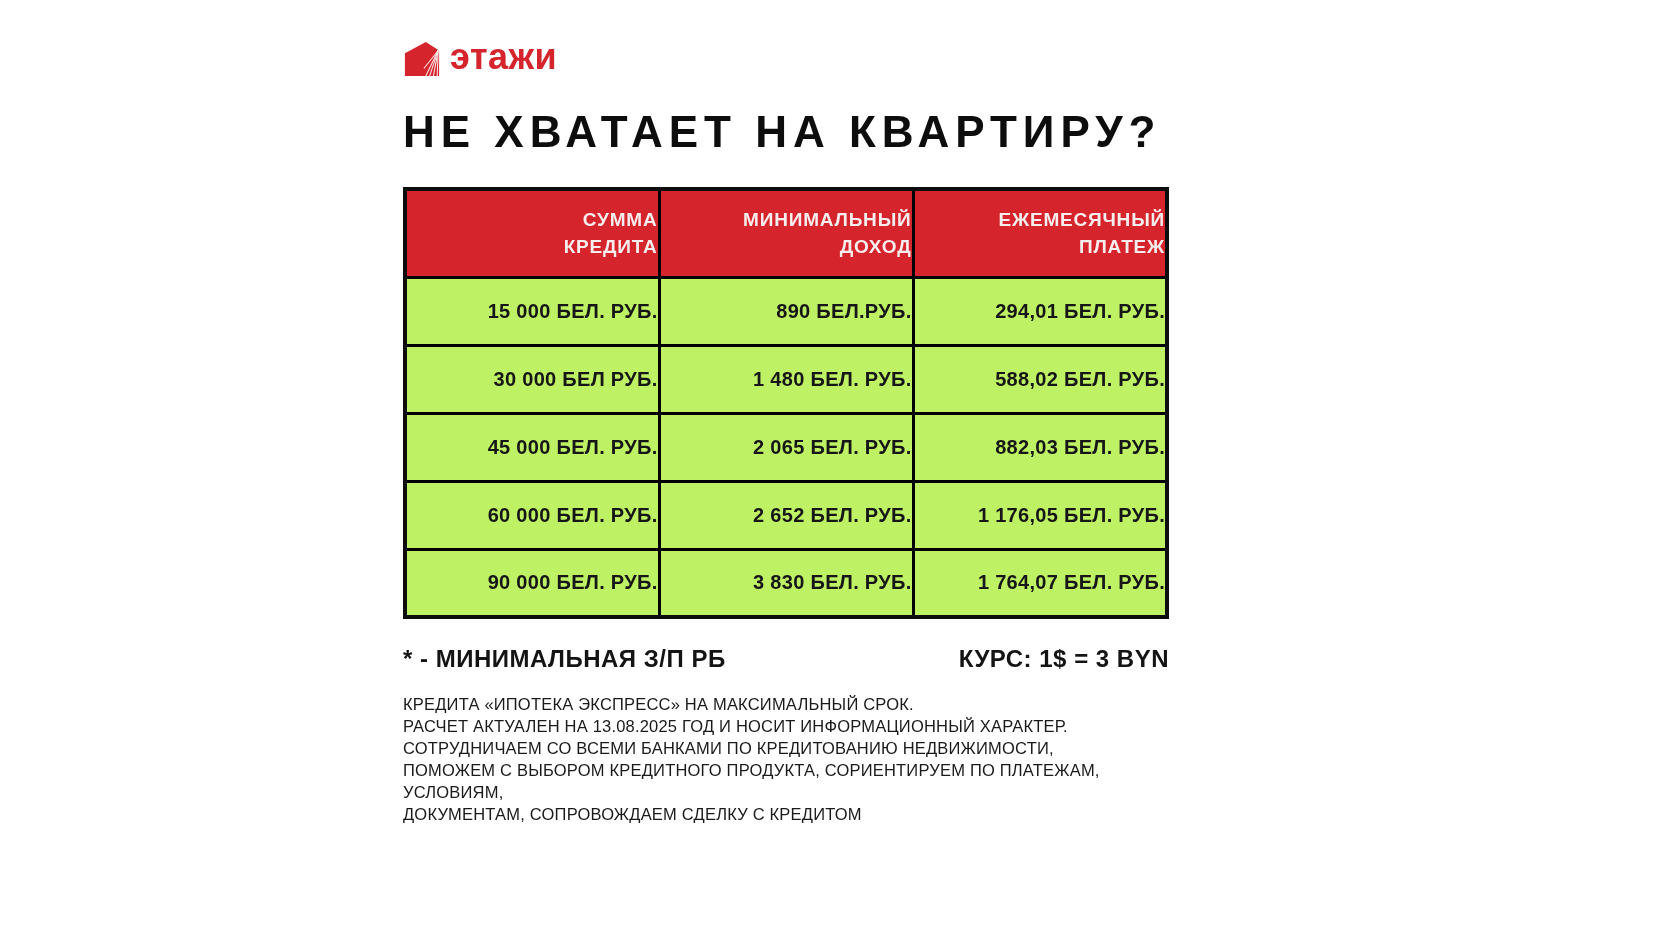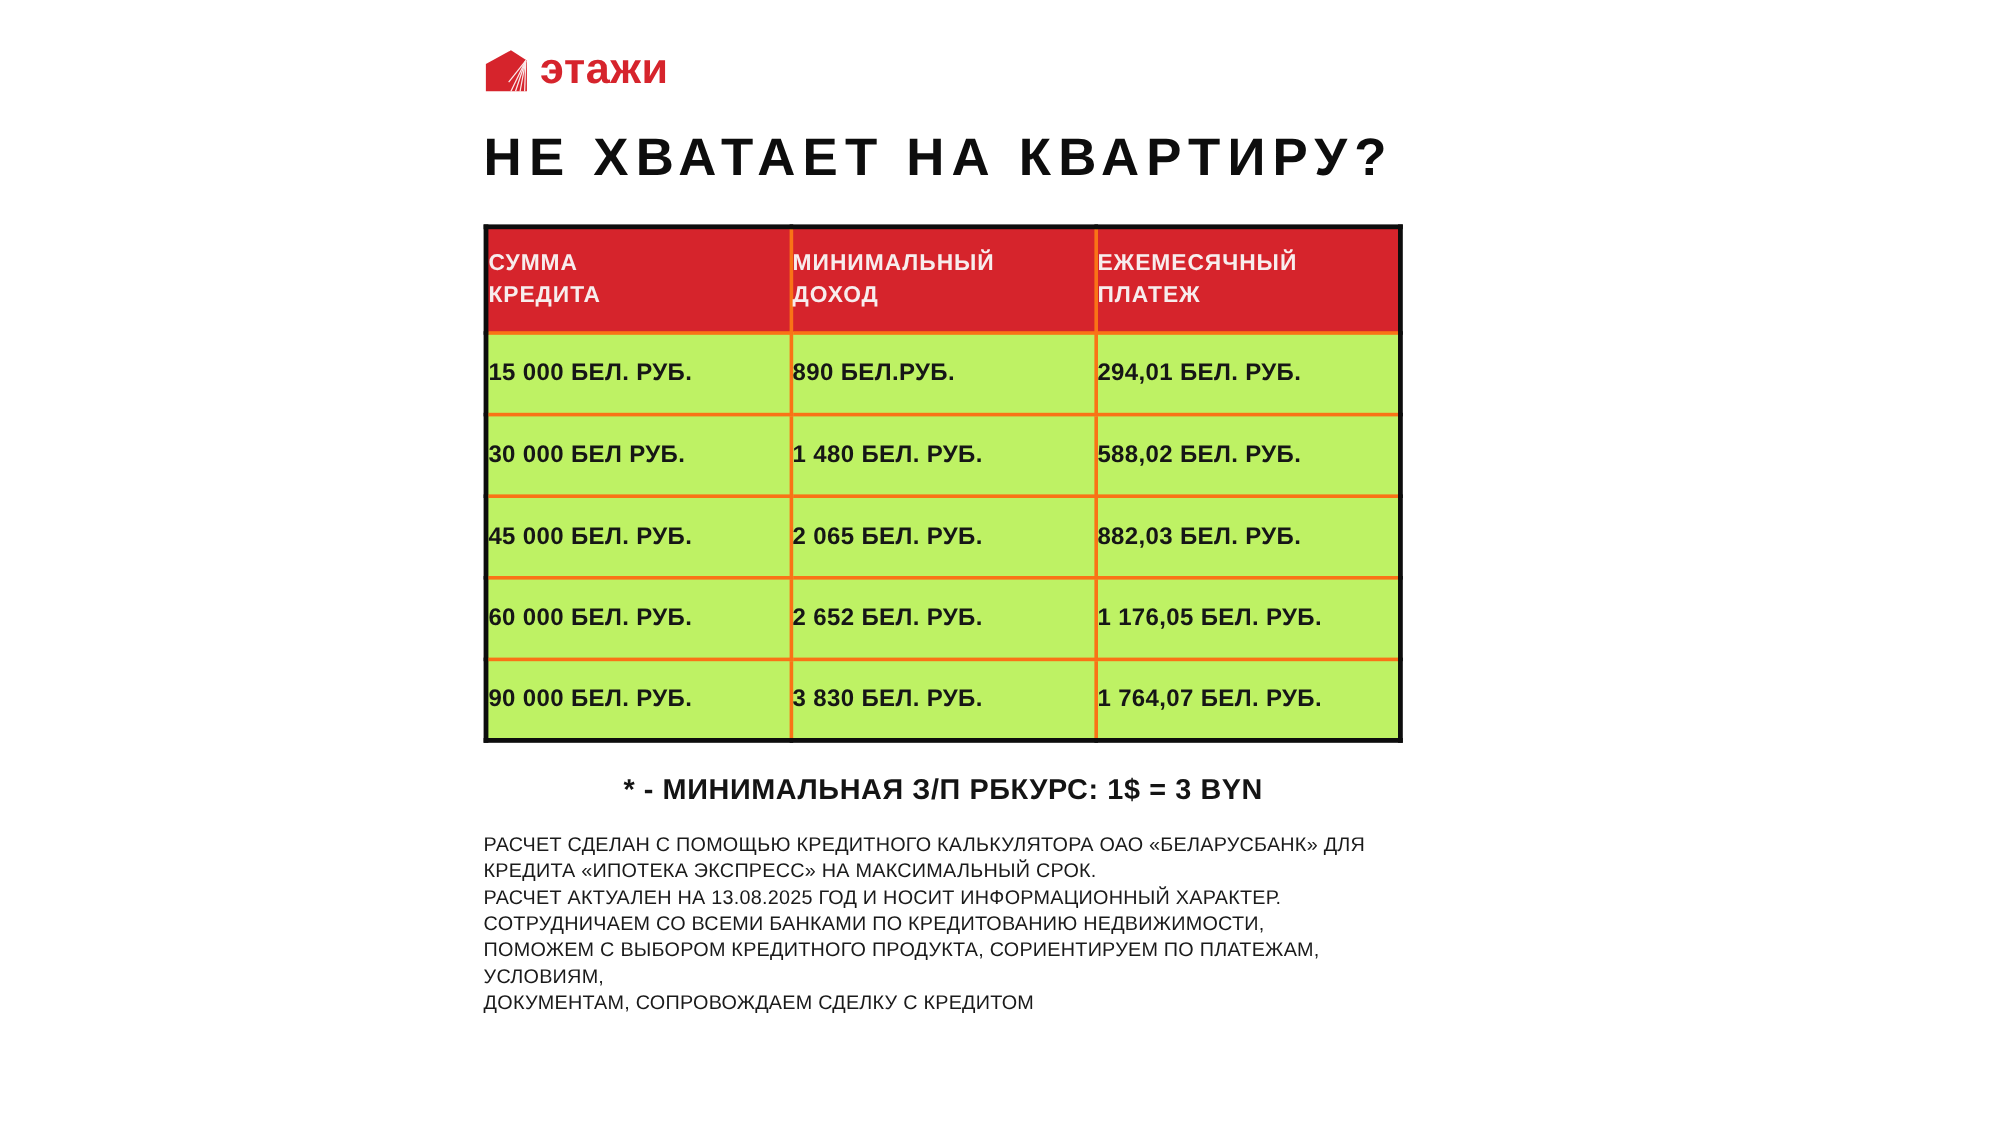--- a/index.html
+++ b/index.html
@@ -38,22 +38,22 @@
     color: #0d0d0d;
     white-space: nowrap;
   }
   table.credit-table {
     margin-top: 30px;
     width: 766px;
     border-collapse: collapse;
     table-layout: fixed;
   }
   table.credit-table th, table.credit-table td {
-    border: 3px solid #f97316;
-    text-align: left;
+    border: 3px solid #000000;
+    text-align: right;
     vertical-align: middle;
   }
   table.credit-table { border: 4px solid #0d0d0d; }
   table.credit-table th {
     background: #d6242c;
     color: #f7eded;
     height: 88px;
     font-size: 19px;
     font-weight: 600;
     letter-spacing: 0.8px;
@@ -63,21 +63,21 @@
     background: #bef264;
     height: 68px;
     font-size: 20px;
     font-weight: 600;
     color: #161616;
     letter-spacing: 0.3px;
   }
   .footnote-row {
     margin-top: 26px;
     display: flex;
-    justify-content: center;
+    justify-content: space-between;
     align-items: baseline;
     font-size: 24px;
     font-weight: 700;
     letter-spacing: 0.5px;
     color: #141414;
   }
   .fineprint {
     margin-top: 20px;
     font-size: 16.5px;
     font-weight: 500;
@@ -152,21 +152,20 @@
       </tr>
     </tbody>
   </table>
 
   <div class="footnote-row">
     <div>* - МИНИМАЛЬНАЯ З/П РБ</div>
     <div>КУРС: 1$ = 3 BYN</div>
   </div>
 
   <div class="fineprint">
-    <div>РАСЧЕТ СДЕЛАН С ПОМОЩЬЮ КРЕДИТНОГО КАЛЬКУЛЯТОРА ОАО «БЕЛАРУСБАНК» ДЛЯ</div>
     <div>КРЕДИТА «ИПОТЕКА ЭКСПРЕСС» НА МАКСИМАЛЬНЫЙ СРОК.</div>
     <div>РАСЧЕТ АКТУАЛЕН НА 13.08.2025 ГОД И НОСИТ ИНФОРМАЦИОННЫЙ ХАРАКТЕР.</div>
     <div>СОТРУДНИЧАЕМ СО ВСЕМИ БАНКАМИ ПО КРЕДИТОВАНИЮ НЕДВИЖИМОСТИ,</div>
     <div>ПОМОЖЕМ С ВЫБОРОМ КРЕДИТНОГО ПРОДУКТА, СОРИЕНТИРУЕМ ПО ПЛАТЕЖАМ,</div>
     <div>УСЛОВИЯМ,</div>
     <div>ДОКУМЕНТАМ, СОПРОВОЖДАЕМ СДЕЛКУ С КРЕДИТОМ</div>
   </div>
 
 </div>
 

